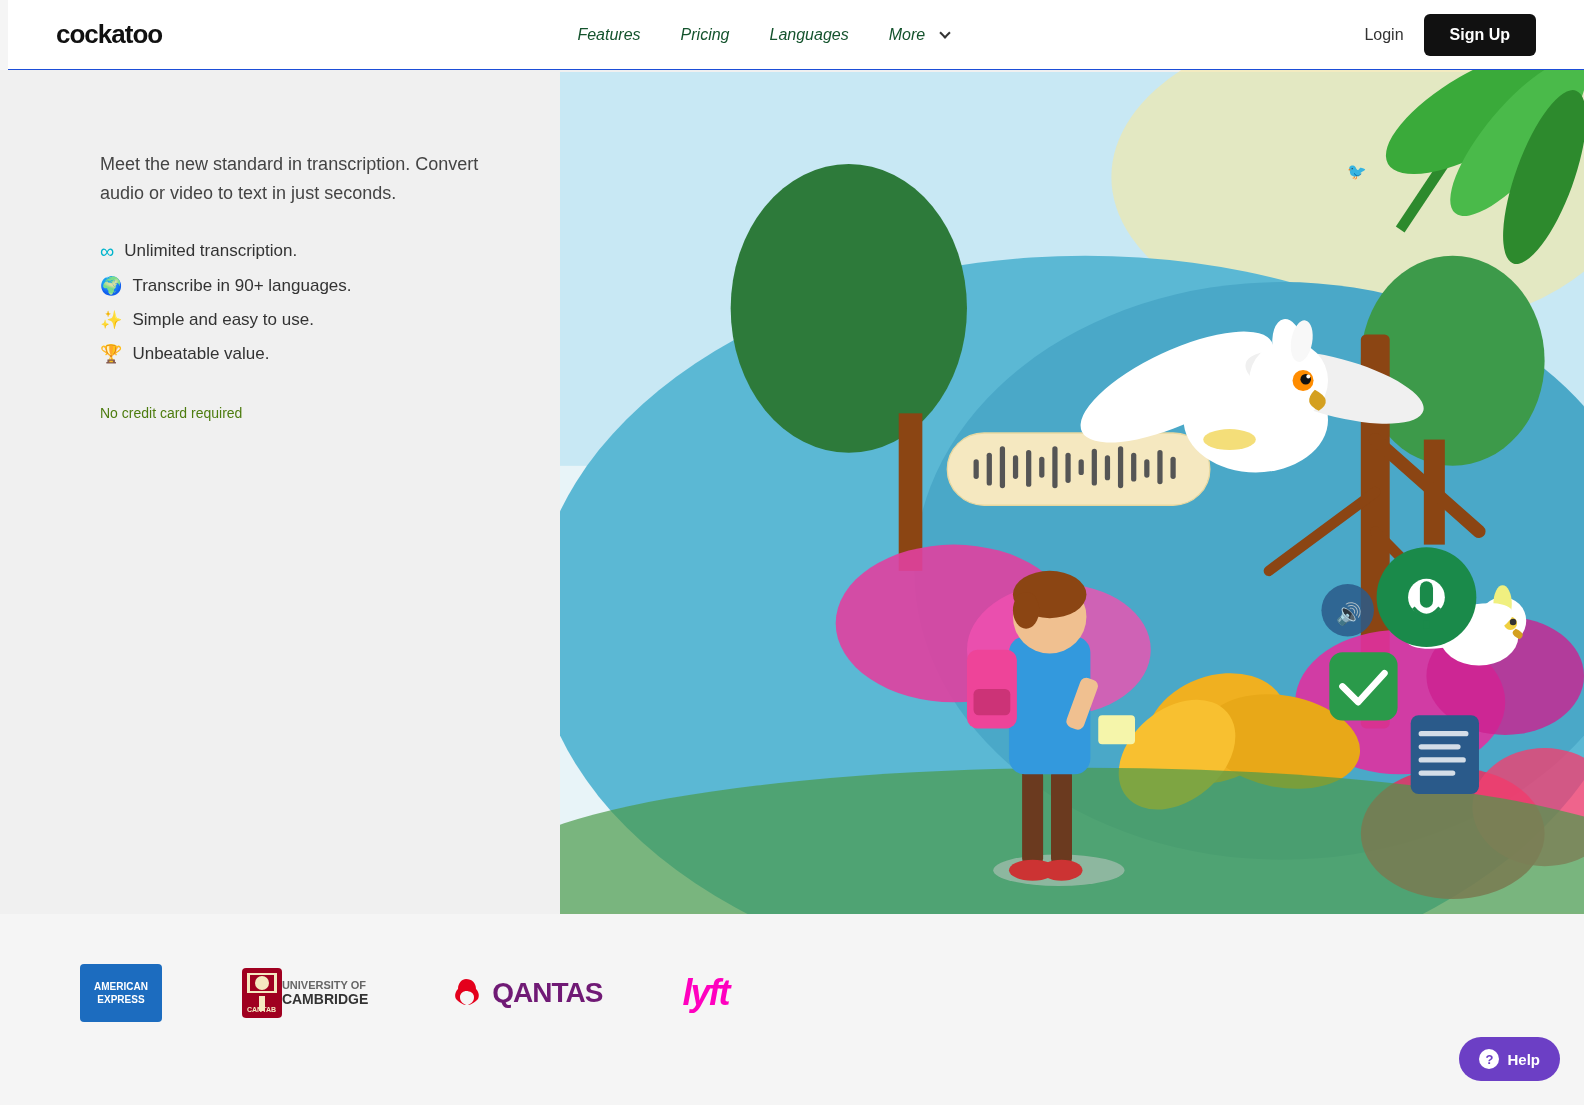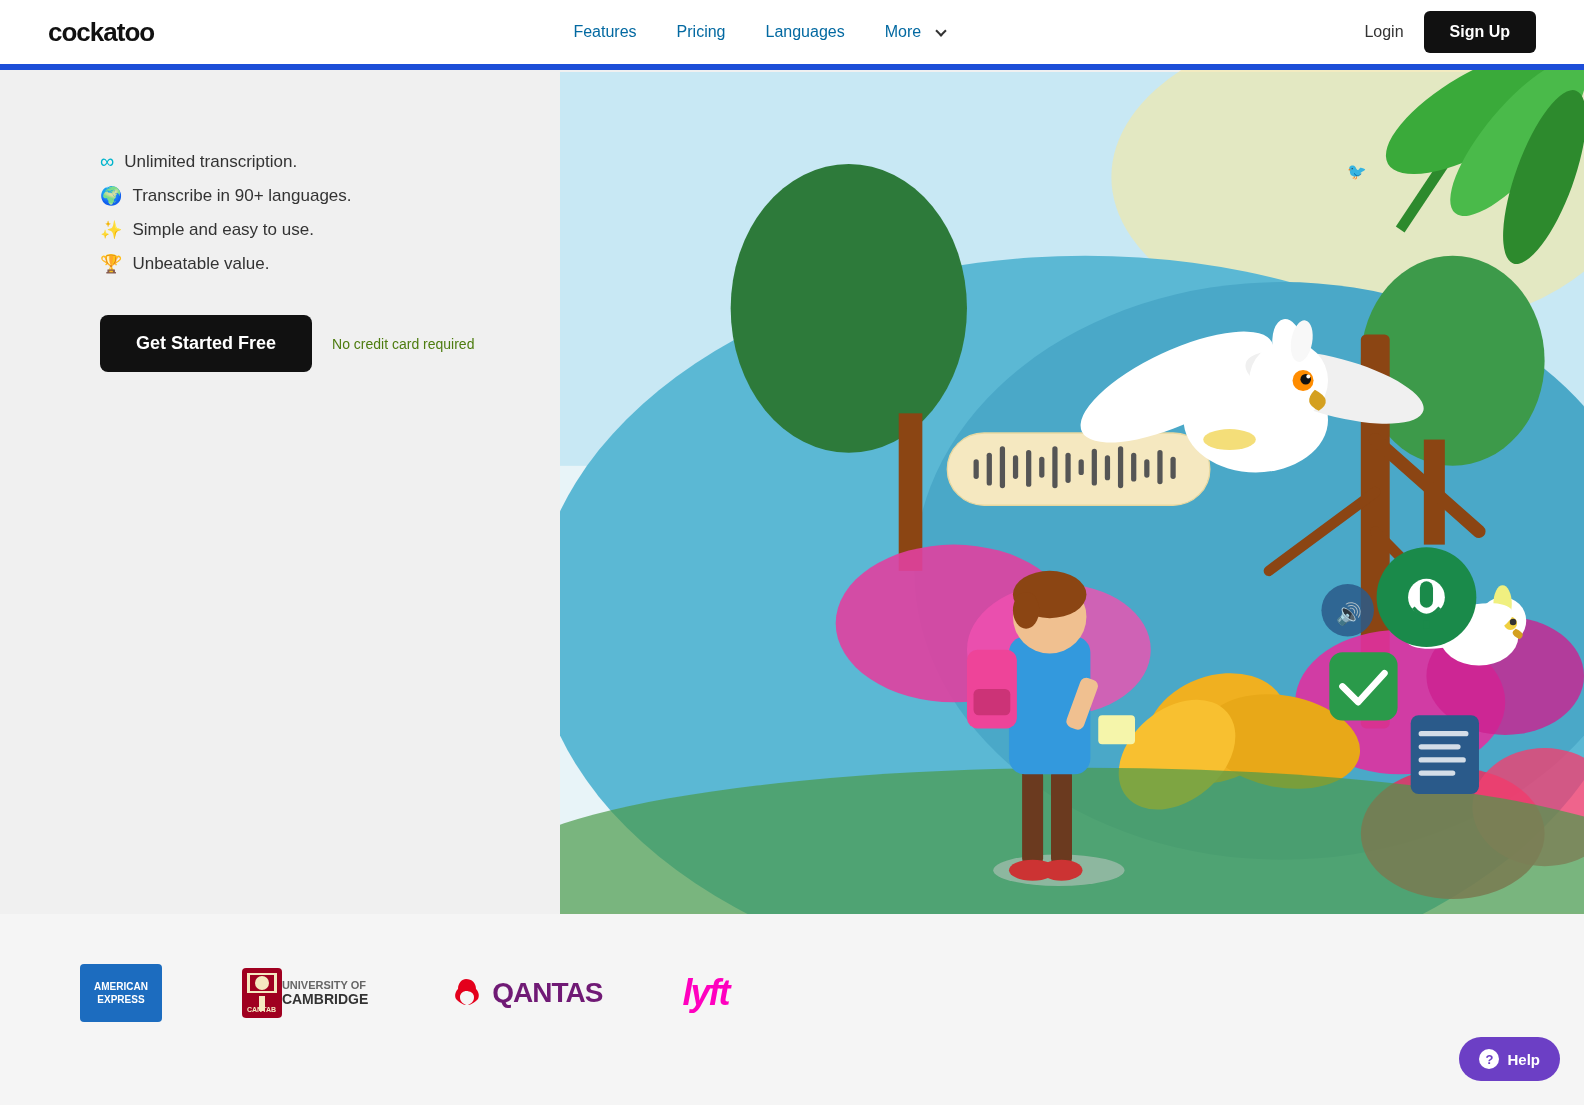--- a/index.html
+++ b/index.html
@@ -6,39 +6,41 @@
     body { font-family: -apple-system, BlinkMacSystemFont, 'Segoe UI', sans-serif; background: #f5f5f5; overflow-x: hidden; }
 
     
     nav {
       background: #fff;
       display: flex;
       align-items: center;
       justify-content: space-between;
       padding: 0 48px;
       height: 70px;
-      border-bottom: 6px solid #1d4ed8;
+      border-bottom: 1px solid #1d4ed8;
       position: relative;
       z-index: 10;
+      margin-left: 8px;
     }
     .nav-logo {
       font-size: 26px;
       font-weight: 700;
       color: #111;
       letter-spacing: -1px;
     }
     .nav-links {
       display: flex;
       gap: 40px;
       align-items: center;
     }
     .nav-links a {
       text-decoration: none;
-      color: #0369a1;
+      color: #14532d;
       font-size: 16px;
+      font-style: italic;
     }
     .nav-more {
       display: flex;
       align-items: center;
       gap: 12px;
     }
     .nav-actions {
       display: flex;
       align-items: center;
       gap: 20px;
@@ -237,40 +239,40 @@
     </a>
   </div>
   <div class="nav-actions">
     <a href="#" class="btn-login">Login</a>
     <button class="btn-signup">Sign Up</button>
   </div>
 </nav>
 
 <section class="hero">
   <div class="hero-content">
+    <p class="hero-subtitle">Meet the new standard in transcription. Convert audio or video to text in just seconds.</p>
     <ul class="hero-features">
       <li>
         <span style="color:#00b4cc;font-size:20px;">∞</span>
         <span>Unlimited transcription.</span>
       </li>
       <li>
         <span style="font-size:18px;">🌍</span>
         <span>Transcribe in 90+ languages.</span>
       </li>
       <li>
         <span style="font-size:18px;">✨</span>
         <span>Simple and easy to use.</span>
       </li>
       <li>
         <span style="font-size:18px;">🏆</span>
         <span>Unbeatable value.</span>
       </li>
     </ul>
     <div class="hero-cta">
-      <button class="btn-get-started">Get Started Free</button>
       <span class="no-cc">No credit card required</span>
     </div>
   </div>
 
   <div class="hero-illustration">
     <svg viewBox="0 0 780 640" class="hero-svg" xmlns="http://www.w3.org/2000/svg">
 
       <rect x="0" y="0" width="780" height="640" fill="#e8f4f8"></rect>
 
       <rect x="0" y="0" width="780" height="300" fill="#c8e8f4"></rect>

